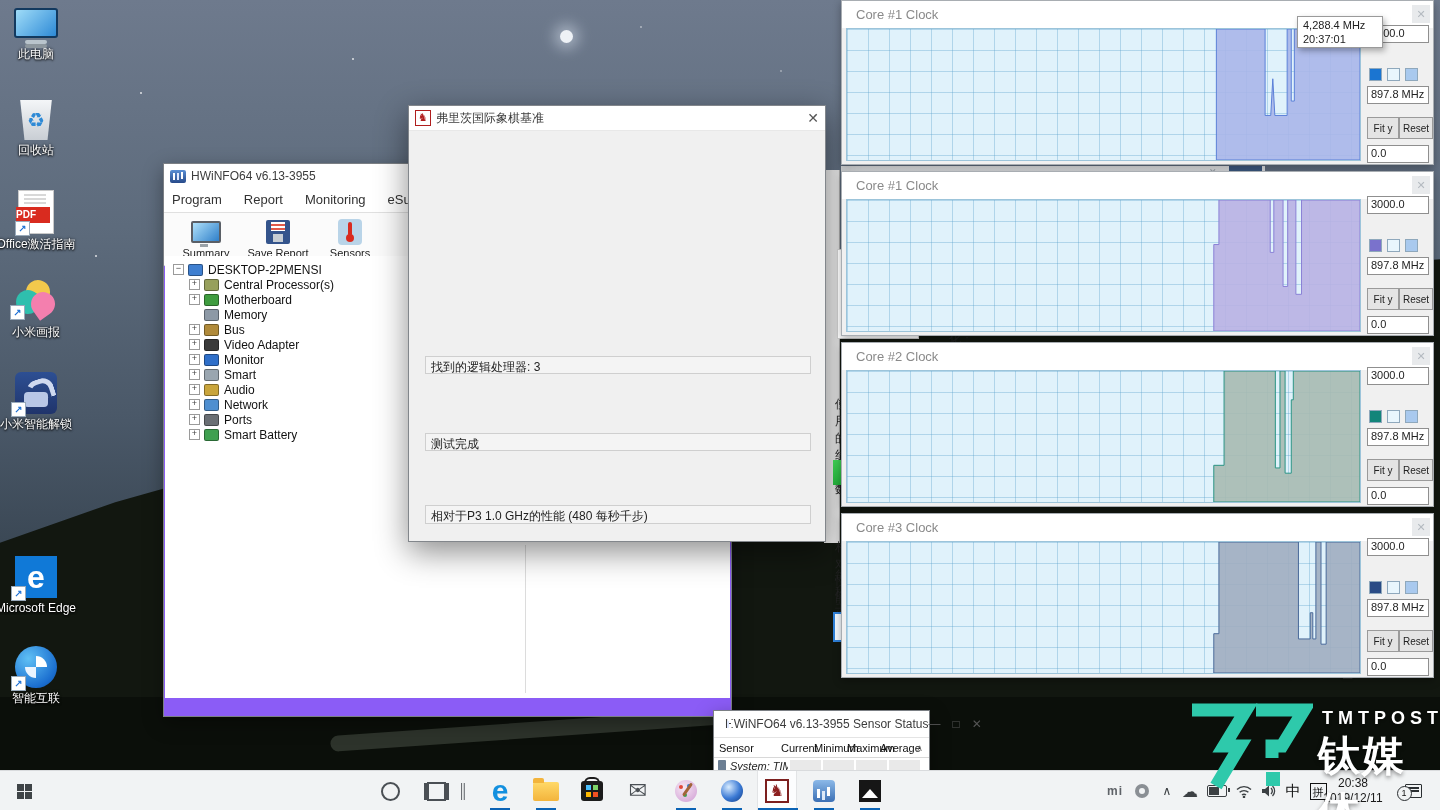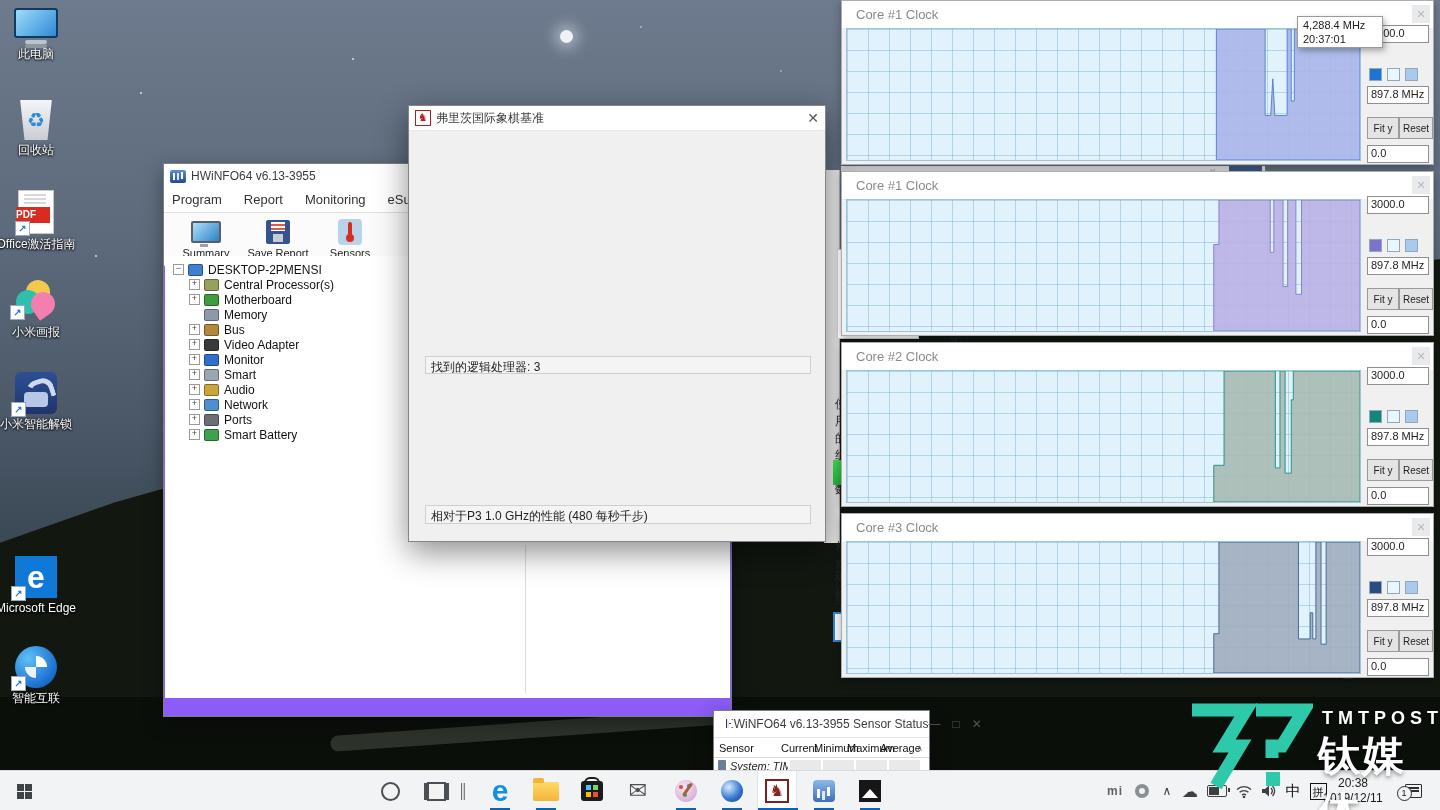--- a/index.html
+++ b/index.html
@@ -410,20 +410,21 @@
 
     <div class="groupline" style="top:250px;height:18px">找到的逻辑处理器: 3</div>
     <div class="dlabel" style="left:426px;top:290px">使用的线程数:</div>
     <div class="abs" id="spinner">
       <span class="val">8</span>
       <span class="arrows">
           <div>▲</div>
           <div style="border-bottom:none">▼</div>
         </span>
     </div>
+    <div class="groupline" style="top:327px;height:18px">测试完成</div>
     <div class="abs" id="progress-track">
       <div id="progress-fill" style="width: 100%;"></div>
     </div>
     <div class="groupline" style="top:399px;height:19px">相对于P3 1.0 GHz的性能 (480 每秒千步)</div>
     <div class="dlabel" style="left:426px;top:433px">相对性能倍数:</div>
     <div class="dfield" style="left:620px;top:429px;width:190px;height:19px">28.22</div>
     <div class="dlabel" style="left:426px;top:461px">每秒千步:</div>
     <div class="dfield" style="left:620px;top:457px;width:190px;height:19px">13543</div>
     <div class="dbtn focus" style="left:424px;top:506px">开始</div>
     <div class="dbtn" style="left:570px;top:507px">关于</div>

